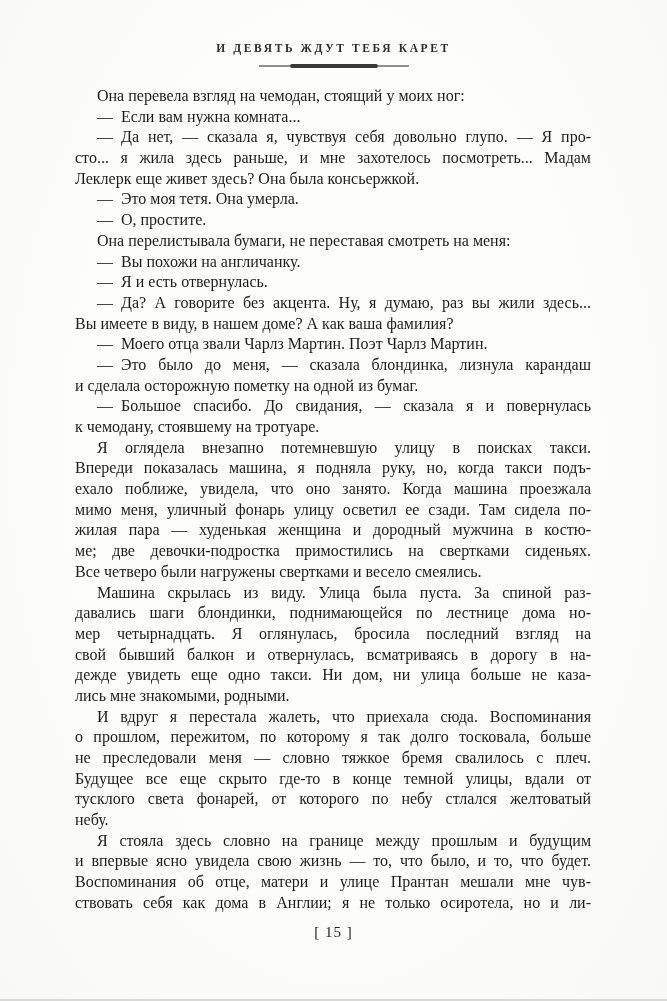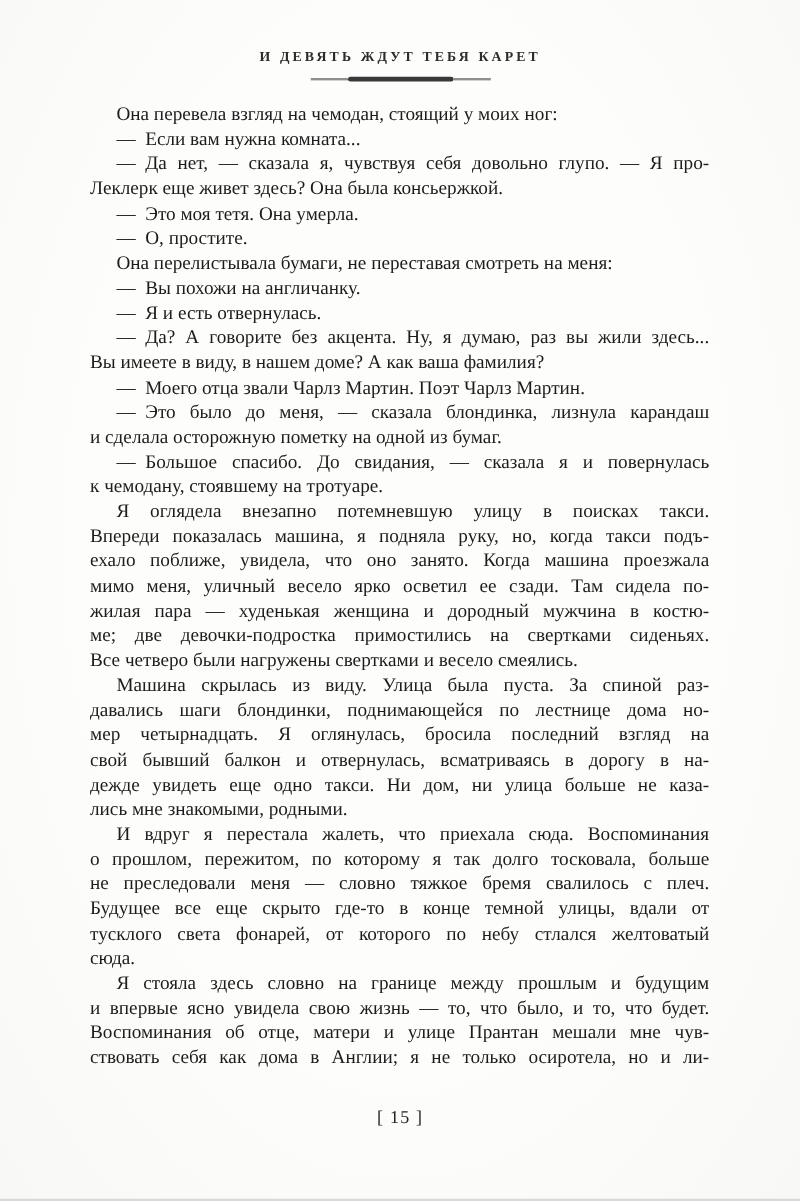--- a/index.html
+++ b/index.html
@@ -93,52 +93,53 @@
   <div class="divider">
     <span class="thin"></span>
     <span class="thick"></span>
     <span class="thin"></span>
   </div>
 
   <div class="body-text" id="body-text">
       <div class="line indent end">Она перевела взгляд на чемодан, стоящий у моих ног:</div>
       <div class="line indent end">— Если вам нужна комната...</div>
       <div class="line indent">— Да нет, — сказала я, чувствуя себя довольно глупо. — Я про-</div>
+      <div class="line">сто... я жила здесь раньше, и мне захотелось посмотреть... Мадам</div>
       <div class="line end">Леклерк еще живет здесь? Она была консьержкой.</div>
       <div class="line indent end">— Это моя тетя. Она умерла.</div>
       <div class="line indent end">— О, простите.</div>
       <div class="line indent end">Она перелистывала бумаги, не переставая смотреть на меня:</div>
       <div class="line indent end">— Вы похожи на англичанку.</div>
       <div class="line indent end">— Я и есть отвернулась.</div>
       <div class="line indent">— Да? А говорите без акцента. Ну, я думаю, раз вы жили здесь...</div>
       <div class="line end">Вы имеете в виду, в нашем доме? А как ваша фамилия?</div>
       <div class="line indent end">— Моего отца звали Чарлз Мартин. Поэт Чарлз Мартин.</div>
       <div class="line indent">— Это было до меня, — сказала блондинка, лизнула карандаш</div>
       <div class="line end">и сделала осторожную пометку на одной из бумаг.</div>
       <div class="line indent">— Большое спасибо. До свидания, — сказала я и повернулась</div>
       <div class="line end">к чемодану, стоявшему на тротуаре.</div>
       <div class="line indent">Я оглядела внезапно потемневшую улицу в поисках такси.</div>
       <div class="line">Впереди показалась машина, я подняла руку, но, когда такси подъ-</div>
       <div class="line">ехало поближе, увидела, что оно занято. Когда машина проезжала</div>
-      <div class="line">мимо меня, уличный весело ярко осветил ее сзади. Там сидела по-</div>
+      <div class="line">мимо меня, уличный фонарь улицу осветил ее сзади. Там сидела по-</div>
       <div class="line">жилая пара — худенькая женщина и дородный мужчина в костю-</div>
       <div class="line">ме; две девочки-подростка примостились на свертками сиденьях.</div>
       <div class="line end">Все четверо были нагружены свертками и весело смеялись.</div>
       <div class="line indent">Машина скрылась из виду. Улица была пуста. За спиной раз-</div>
       <div class="line">давались шаги блондинки, поднимающейся по лестнице дома но-</div>
       <div class="line">мер четырнадцать. Я оглянулась, бросила последний взгляд на</div>
       <div class="line">свой бывший балкон и отвернулась, всматриваясь в дорогу в на-</div>
       <div class="line">дежде увидеть еще одно такси. Ни дом, ни улица больше не каза-</div>
       <div class="line end">лись мне знакомыми, родными.</div>
       <div class="line indent">И вдруг я перестала жалеть, что приехала сюда. Воспоминания</div>
       <div class="line">о прошлом, пережитом, по которому я так долго тосковала, больше</div>
       <div class="line">не преследовали меня — словно тяжкое бремя свалилось с плеч.</div>
       <div class="line">Будущее все еще скрыто где-то в конце темной улицы, вдали от</div>
       <div class="line">тусклого света фонарей, от которого по небу стлался желтоватый</div>
-      <div class="line end">сюда.</div>
+      <div class="line end">небу.</div>
       <div class="line indent">Я стояла здесь словно на границе между прошлым и будущим</div>
       <div class="line">и впервые ясно увидела свою жизнь — то, что было, и то, что будет.</div>
       <div class="line">Воспоминания об отце, матери и улице Прантан мешали мне чув-</div>
       <div class="line">ствовать себя как дома в Англии; я не только осиротела, но и ли-</div>
     </div>
 
   <div class="page-number">[ 15 ]</div>
 </div>
 
 </body></html>

